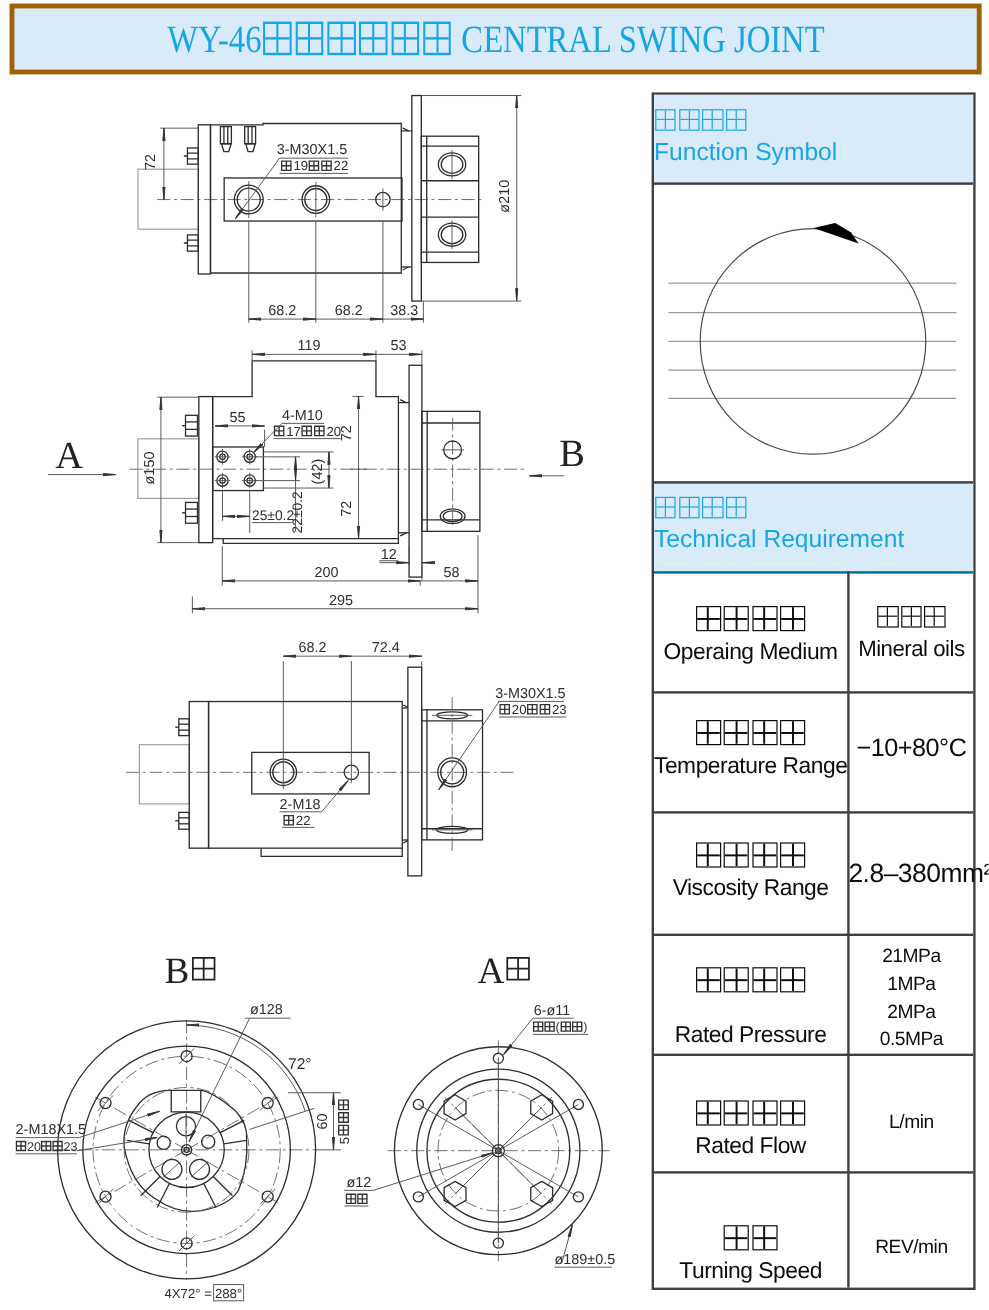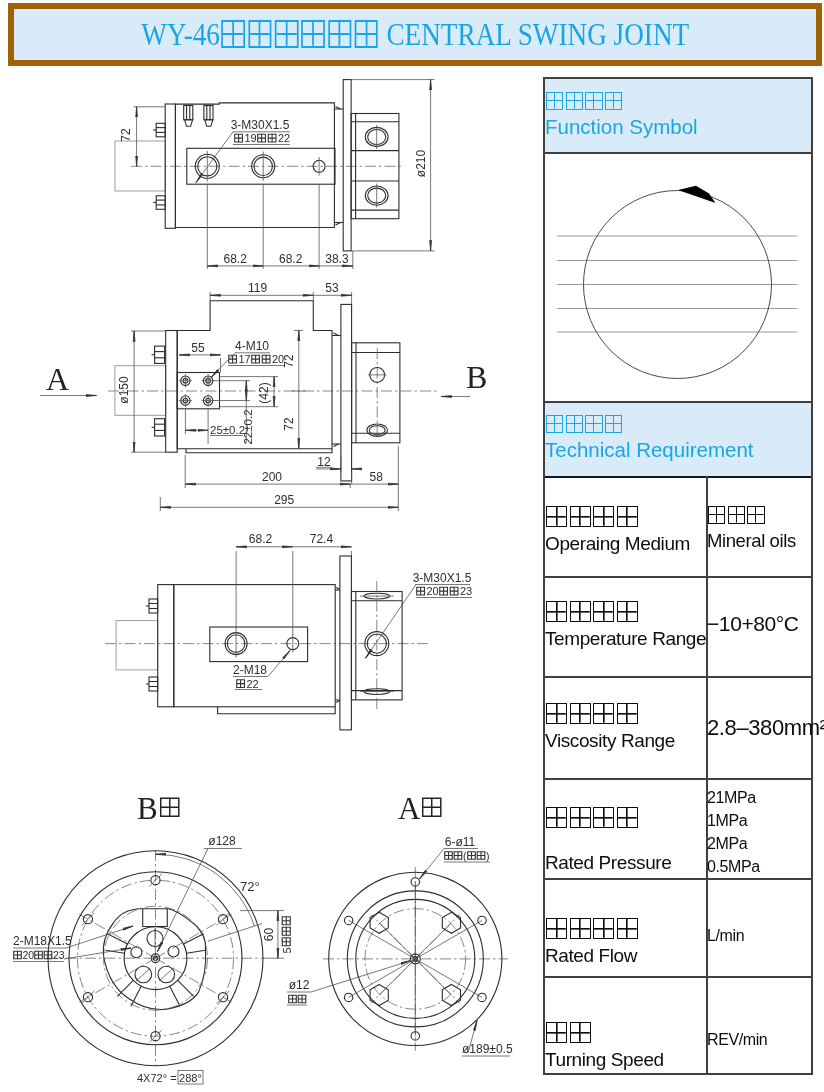--- a/index.html
+++ b/index.html
@@ -2,32 +2,32 @@
 <html><head><meta charset="utf-8"><style>
 html,body{margin:0;padding:0;background:#fff}
 #page{position:relative;width:824px;height:1092px;background:#fff;overflow:hidden;
  font-family:"Liberation Sans",sans-serif}
 
 .hz{display:inline-block;width:.86em;height:.86em;margin:0 .06em;vertical-align:-.08em;
  border:.068em solid currentColor;box-sizing:border-box;
  background:linear-gradient(currentColor,currentColor) center/100% .068em no-repeat,
  linear-gradient(currentColor,currentColor) center/.068em 100% no-repeat}
 .titlebar{position:absolute;left:8px;top:3px;width:802px;height:51px;
- background:#d9ebf8;border:6px solid #a16207;display:flex;align-items:center;justify-content:center;
+ background:#d9ebf8;border:4px solid #a16207;display:flex;align-items:center;justify-content:center;
  color:#17a5e3;font-family:"Liberation Serif",serif;font-size:32px;letter-spacing:0;white-space:nowrap}
 .tsq{display:inline-block;transform:scaleX(0.85);transform-origin:center;white-space:nowrap}
 .panel{position:absolute;left:543px;top:77px;width:270px;height:998px;box-sizing:border-box;
  border:2px solid #404040;background:#fff}
 .sec{position:absolute;left:0;width:100%;box-sizing:border-box}
 .bluehead{background:#d9ebf8;color:#19a6e2;text-align:left}
 .cn1{font-size:20px;letter-spacing:4px}
 .en1{font-size:20.5px}
 .rowline{position:absolute;left:0;width:100%;height:0;border-top:2px solid #404040}
 .coldiv{position:absolute;left:160.5px;top:397px;width:2px;height:597px;background:#404040}
-.cell{position:absolute;box-sizing:border-box;text-align:left;color:#0d0d0d}
+.cell{position:absolute;box-sizing:border-box;text-align:center;color:#0d0d0d}
 .cl{left:0;width:161px}
 .cr{left:162px;width:105px}
 .zh2{font-size:24px;letter-spacing:2px}
 .en2{font-size:19px;letter-spacing:-.4px;white-space:nowrap}
 .val{font-size:16px;letter-spacing:-.4px;white-space:nowrap}
 </style></head><body>
 <div id="page">
 
 <div class="titlebar">
       <span class="tsq"><span>WY-46</span><span class="hz"></span><span class="hz"></span><span class="hz"></span><span class="hz"></span><span class="hz"></span><span class="hz"></span><span>&nbsp;CENTRAL SWING JOINT</span></span>
@@ -699,21 +699,21 @@
             <line x1="12" y1="152.5" x2="252" y2="152.5"></line>
 <line x1="12" y1="176" x2="252" y2="176"></line>
           </g>
 
 <circle cx="132.5" cy="128.5" r="94" fill="none" stroke="#4a4a4a" stroke-width="1"></circle>
 
 <path d="M133 34 L170.5 47 L164 37.5 L151 29.8 Z" fill="#000"></path>
 </svg>
 </div>
 
-<div class="sec bluehead" style="top:322px;height:77px;border-top:2px solid #404040;border-bottom:2px solid #0f172a">
+<div class="sec bluehead" style="top:322px;height:77px;border-top:2px solid #404040;border-bottom:2px solid #0369a1">
 <div class="cn1" style="margin-top:10px"><span class="hz"></span><span class="hz"></span><span class="hz"></span><span class="hz"></span></div>
 <div class="en1" style="margin-top:2px">Technical Requirement</div>
 </div>
 
 <div class="rowline" style="top:497px"></div>
 <div class="rowline" style="top:597px"></div>
 <div class="rowline" style="top:698.5px"></div>
 <div class="rowline" style="top:798.5px"></div>
 <div class="rowline" style="top:896.5px"></div>
 

